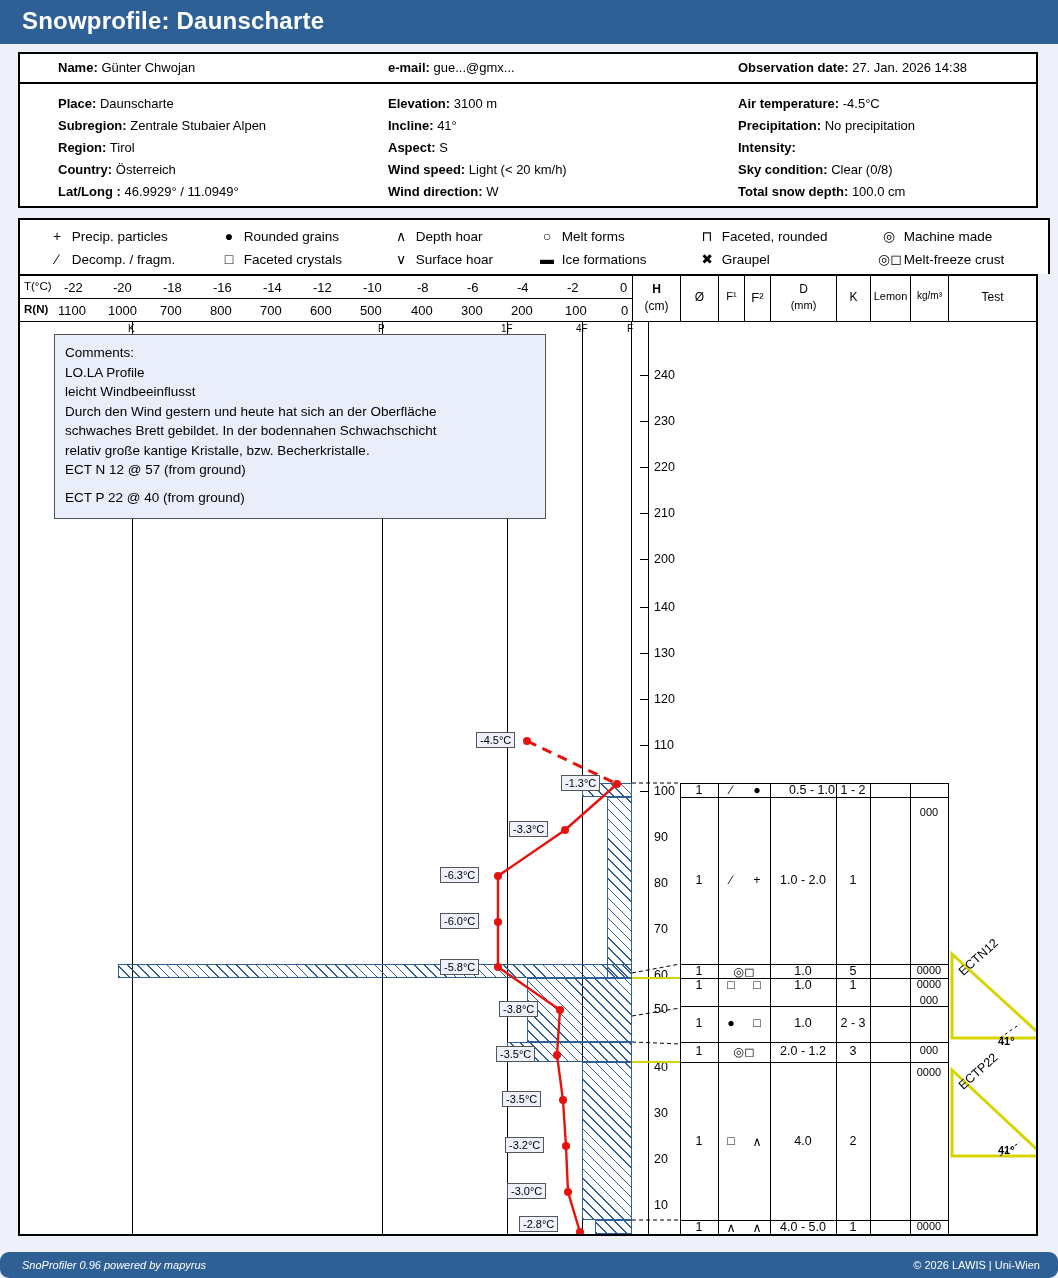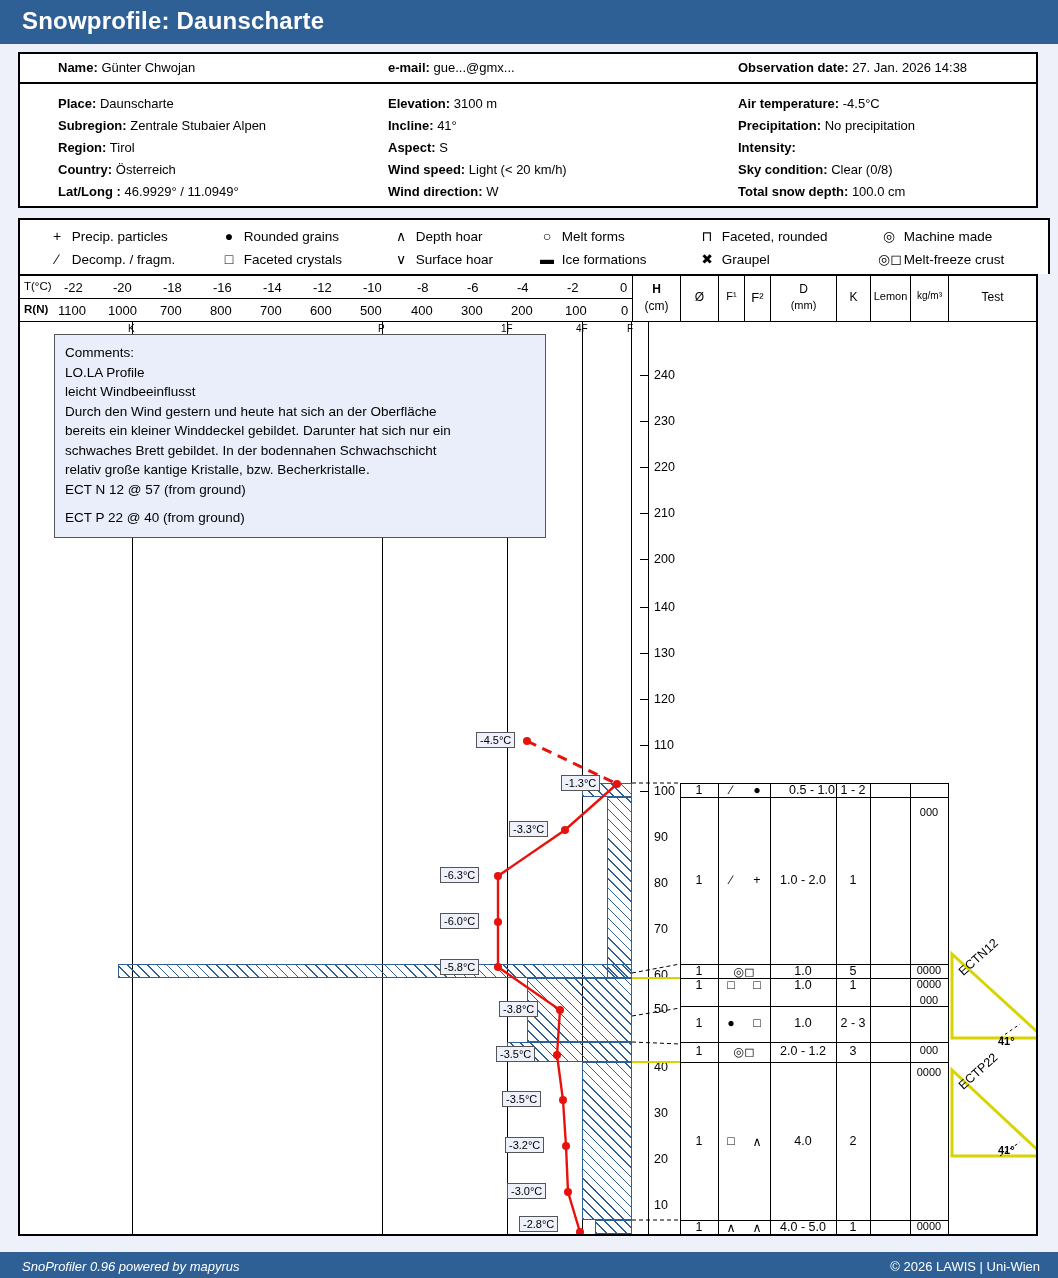--- a/index.html
+++ b/index.html
@@ -15,21 +15,21 @@
     position:absolute;left:0;top:0;width:1058px;height:44px;
     background:#2e6096;color:#fff;
   }
   #titlebar .t{
     position:absolute;left:22px;top:7px;
     font-size:24px;font-weight:bold;letter-spacing:.2px;
   }
   
   #footer{
     position:absolute;left:0;bottom:0;width:1058px;height:26px;
-    background:#2e6096;color:#fff;font-size:13px;
+    background:#2e6096;color:#fff;font-size:11px;border-radius:9px;
   }
   #footer .l{position:absolute;left:22px;top:7px;font-style:italic;}
   #footer .r{position:absolute;right:18px;top:7px;}
 
   
   #meta{
     position:absolute;left:18px;top:52px;width:1020px;height:156px;
     border:2px solid #000;background:#fff;box-sizing:border-box;
   }
   #meta .row1{
@@ -338,21 +338,20 @@
     <div class="dlbl" style="top:738px;">40</div>
     <div class="dlbl" style="top:784px;">30</div>
     <div class="dlbl" style="top:830px;">20</div>
     <div class="dlbl" style="top:876px;">10</div>
 
     <div id="comments">
       <div>Comments:</div>
       <div>LO.LA Profile</div>
       <div>leicht Windbeeinflusst</div>
       <div>Durch den Wind gestern und heute hat sich an der Oberfläche</div>
-      <div>bereits ein kleiner Winddeckel gebildet. Darunter hat sich nur ein</div>
       <div>schwaches Brett gebildet. In der bodennahen Schwachschicht</div>
       <div>relativ große kantige Kristalle, bzw. Becherkristalle.</div>
       <div>ECT N 12 @ 57 (from ground)</div>
       <span class="sp"></span>
       <div>ECT P 22 @ 40 (from ground)</div>
     </div>
 
     <div class="hatch" style="left:562px;top:461px;width:50px;height:14px;"></div>
     <div class="hatch" style="left:587px;top:475px;width:25px;height:182px;"></div>
     <div class="hatch" style="left:98px;top:642px;width:514px;height:14px;"></div>

